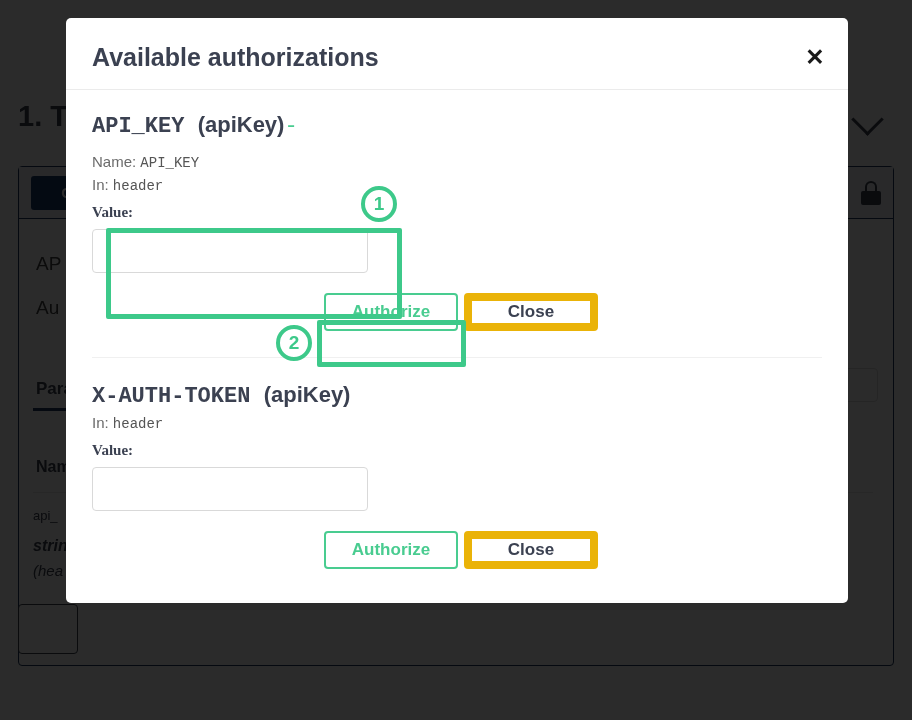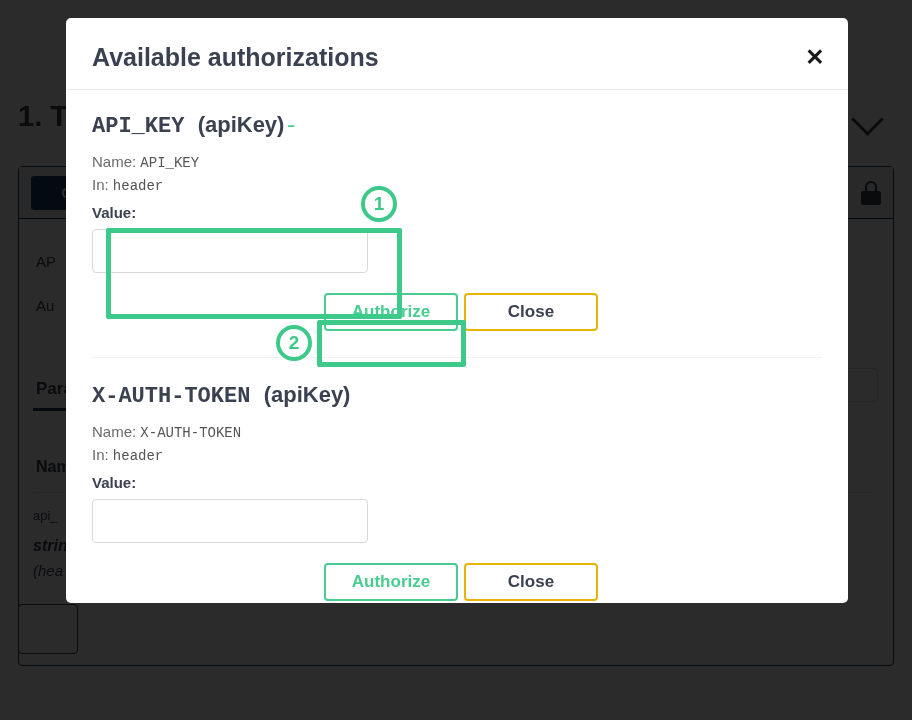--- a/index.html
+++ b/index.html
@@ -102,21 +102,21 @@
   .bg-lock-right .body {
     position: absolute;
     left: 0; bottom: 0;
     width: 20px; height: 14px;
     background: #3b4151;
     border-radius: 2px;
   }
 
   .bg-link {
     position: absolute;
-    font-size: 15px;
+    font-size: 19px;
     color: #404040;
     white-space: nowrap;
   }
   .bg-link.l1 { left: 36px; top: 253px; }
   .bg-link.l2 { left: 36px; top: 297px; }
 
   .bg-tab {
     position: absolute;
     left: 36px; top: 379px;
     font-size: 17px;
@@ -271,20 +271,21 @@
     font-family: "Liberation Mono", monospace;
     color: #555;
     font-size: 14px;
   }
 
   .value-label {
     font-size: 15px;
     font-weight: 700;
     color: #3b4151;
     margin-top: 0;
+    font-family: Liberation Serif, serif;
   }
 
   .value-input {
     display: block;
     width: 276px;
     height: 44px;
     margin-top: 8px;
     border: 1px solid #d9d9d9;
     border-radius: 4px;
     background: #ffffff;
@@ -314,21 +315,21 @@
     display: inline-flex;
     align-items: center;
     justify-content: center;
     padding: 0 18px;
   }
   .btn-authorize {
     border: 2px solid #49cc90;
     color: #49cc90;
   }
   .btn-close {
-    border: 2px solid #eab308;
+    border: 8px solid #eab308;
     color: #3b4151;
   }
 
   .section-divider {
     margin: 26px 26px 0 26px;
     height: 1px;
     background: #f0f0f0;
   }
 
   
@@ -442,24 +443,20 @@
       </div>
 
       <div class="section-divider"></div>
 
       <div class="auth-section" style="padding-top:24px;">
         <div class="auth-heading">
           <span>X-AUTH-TOKEN</span>
           <span class="type">(apiKey)</span>
         </div>
 
-        <div class="auth-meta" style="margin-top:14px;">
-          <span>Name:</span>
-          <span class="mono">X-AUTH-TOKEN</span>
-        </div>
 
         <div class="auth-meta">
           <span>In:</span>
           <span class="mono">header</span>
         </div>
 
         <div class="value-label" style="margin-top:10px;">Value:</div>
 
         <input class="value-input" type="text" value="" placeholder="" style="">
 

